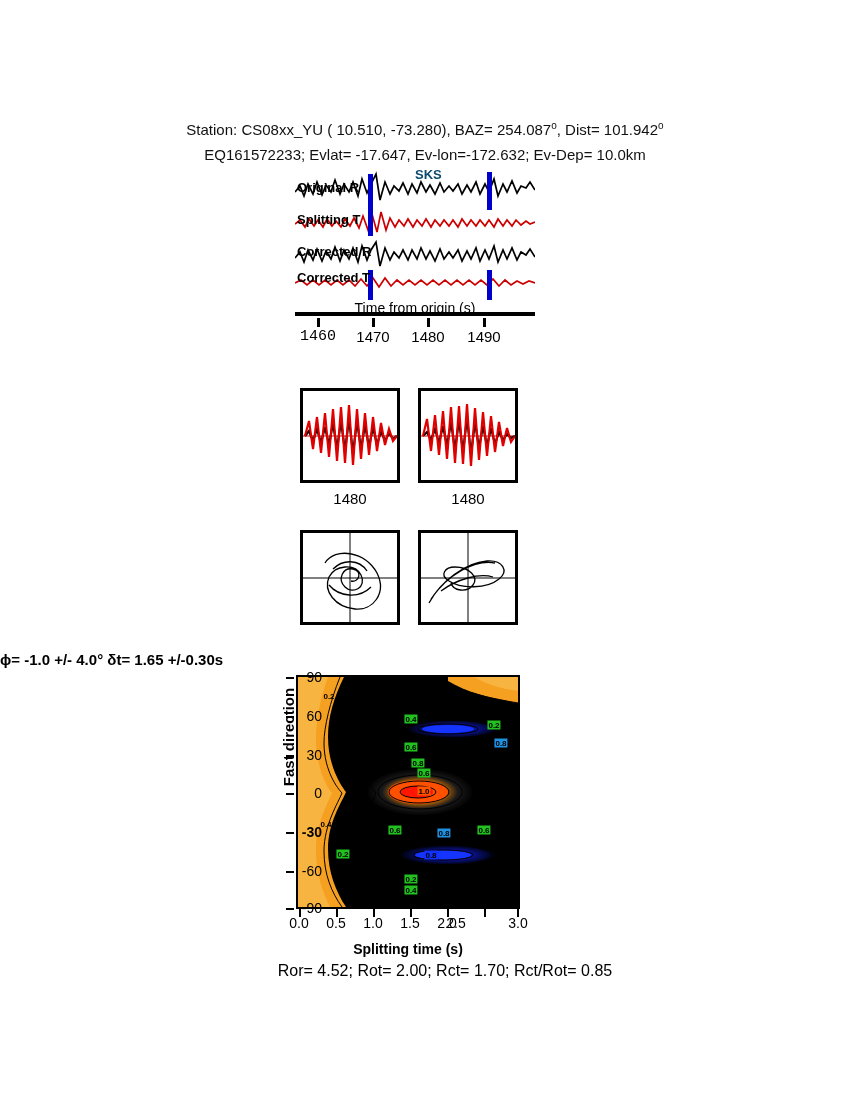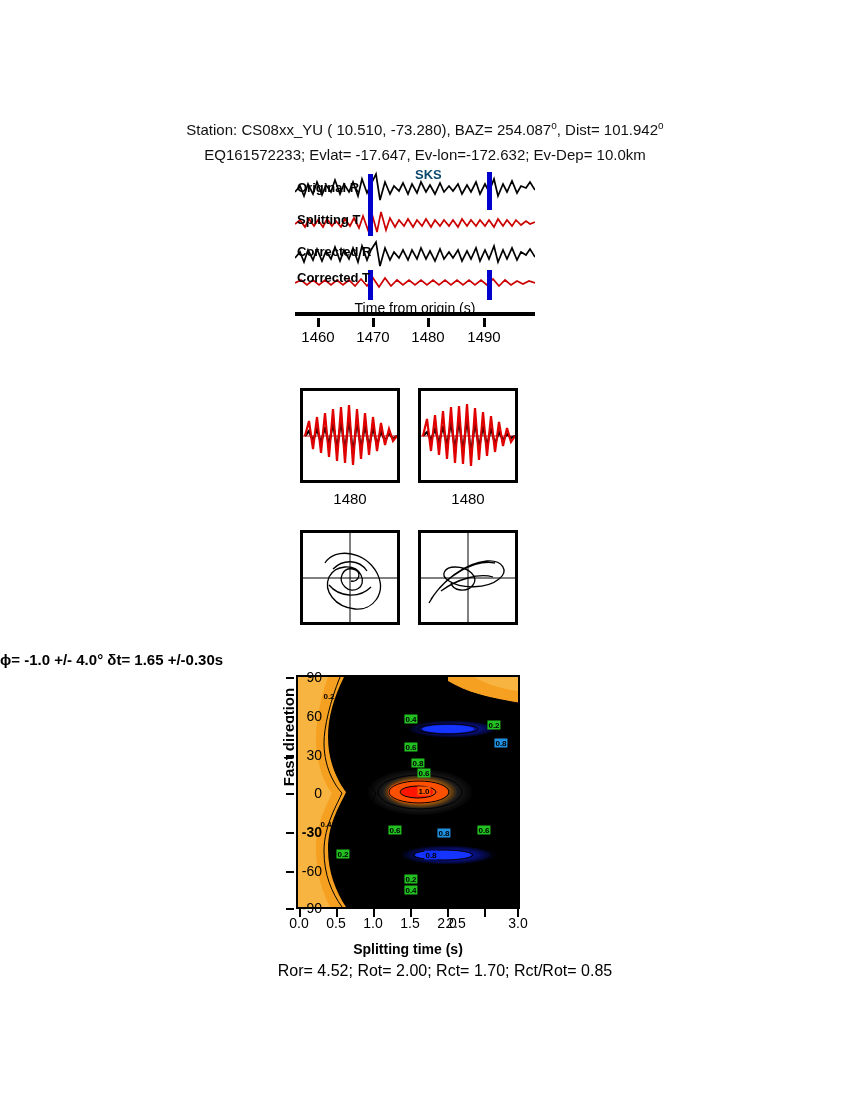--- a/index.html
+++ b/index.html
@@ -82,21 +82,21 @@
   </div>
 
   <div class="timecap">Time from origin  (s)</div>
   <div class="axisline"></div>
 
   <div class="tickrow">
     <div class="tick" style="left:62px;"></div>
     <div class="tick" style="left:117px;"></div>
     <div class="tick" style="left:172px;"></div>
     <div class="tick" style="left:228px;"></div>
-    <div class="tlabel" style="left:63px;">1460</div>
+    <div class="tlabel" style="left:63px;font-family:Liberation Mono, monospace;">1460</div>
     <div class="tlabel" style="left:118px;">1470</div>
     <div class="tlabel" style="left:173px;">1480</div>
     <div class="tlabel" style="left:229px;">1490</div>
   </div>
 
   <div class="box" style="left:300px;top:388px;width:100px;height:95px;">
     <svg width="94" height="89">
       <line x1="0" y1="45" x2="94" y2="45" stroke="#cc0000" stroke-width="1"></line>
       <path d="M2,45 L6,40 L10,50 L14,38 L18,52 L22,36 L26,54 L30,32 L34,58 L38,30 L42,60 L46,28 L50,62 L54,30 L58,58 L62,34 L66,56 L70,36 L74,54 L78,40 L82,50 L86,42 L90,48 L94,45" fill="none" stroke="#000" stroke-width="2.2"></path>
       <path d="M2,45 L6,30 L10,58 L14,26 L18,62 L22,22 L26,66 L30,18 L34,70 L38,16 L42,72 L46,14 L50,74 L54,18 L58,68 L62,22 L66,64 L70,26 L74,60 L78,32 L82,54 L86,38 L90,50 L94,45" fill="none" stroke="#e00000" stroke-width="2.2"></path>

